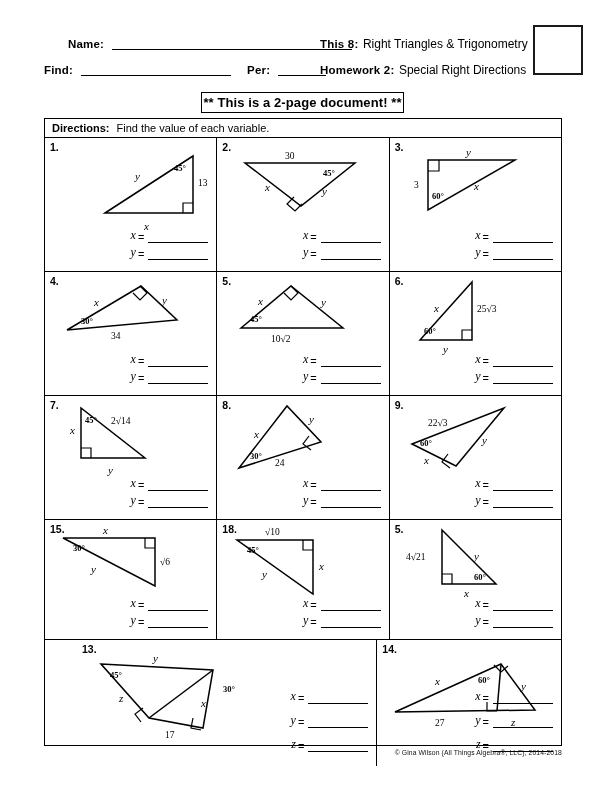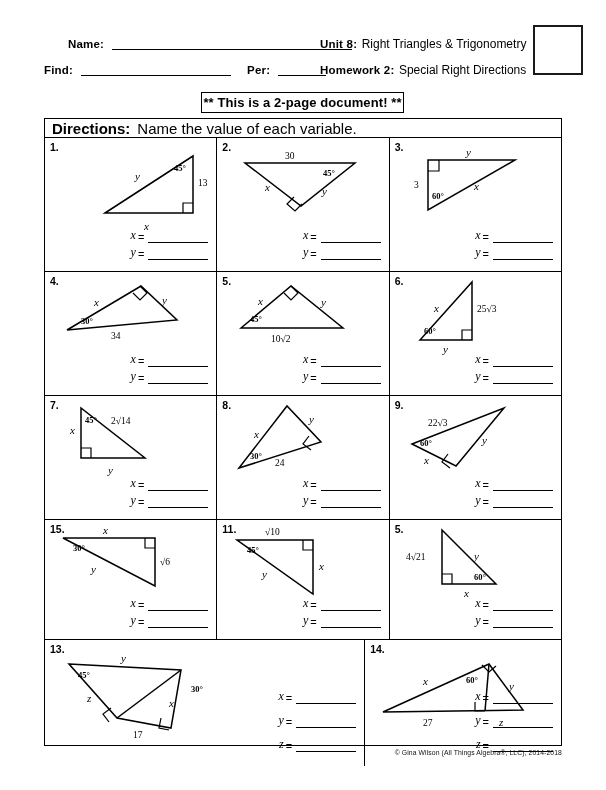--- a/index.html
+++ b/index.html
@@ -92,31 +92,31 @@
     height: 628px;
     border: 1.5px solid #000;
     box-sizing: border-box;
   }
   #directions {
     height: 19px;
     border-bottom: 1.5px solid #000;
     display: flex;
     align-items: center;
     padding-left: 7px;
-    font-size: 15px;
+    font-size: 11px;
     box-sizing: border-box;
   }
   #directions .d-label { font-weight: bold; margin-right: 7px; }
 
   .grid-row {
     display: flex;
     border-bottom: 1.5px solid #000;
     box-sizing: border-box;
   }
-  .grid-row.last { border-bottom: none; }
+  .grid-row.last { border-bottom: none; margin-left: 32px; }
   .cell {
     position: relative;
     border-right: 1.5px solid #000;
     box-sizing: border-box;
     flex: 1 1 0;
     overflow: hidden;
   }
   .cell.last { border-right: none; }
   .cell.wide { flex: 1.63 1 0; }
 
@@ -190,39 +190,39 @@
     </div>
 
     <div class="hdr-row" id="date-row">
       <span class="hdr-label">Find:</span>
       <span class="rule" style="width:150px"></span>
       <span class="hdr-label" style="margin-left:12px">Per:</span>
       <span class="rule" style="width:48px"></span>
     </div>
 
     <div class="hdr-row" id="unit-row">
-      <span class="hdr-label">Unit 8:</span>
+      <span class="hdr-label">This 8:</span>
       <span class="hdr-val">Right Triangles &amp; Trigonometry</span>
     </div>
 
     <div class="hdr-row" id="hw-row">
       <span class="hdr-label">Homework 2:</span>
       <span class="hdr-val">Special Right Directions</span>
     </div>
   </div>
 
   <div id="score-box"></div>
 
   <div id="banner">** This is a 2-page document! **</div>
 
   <div id="sheet">
 
     <div id="directions">
       <span class="d-label">Directions:</span>
-      <span>Name the value of each variable.</span>
+      <span>Find the value of each variable.</span>
     </div>
 
     <div class="grid-row" style="height:134px">
 
       <div class="cell">
         <span class="qnum">1.</span>
         <svg class="fig" width="172" height="100" viewBox="0 0 172 100">
           <polygon points="60,75 148,18 148,75" fill="none" stroke="#000" stroke-width="1.5"></polygon>
           <polyline points="138,75 138,65 148,65" fill="none" stroke="#000" stroke-width="1.2"></polyline>
           <text class="ang" x="129" y="33">45°</text>
@@ -463,21 +463,21 @@
           </div>
           <div class="ans-line">
             <span class="ans-var">y</span>
             <span class="ans-eq">=</span>
             <span class="ans-rule"></span>
           </div>
         </div>
       </div>
 
       <div class="cell">
-        <span class="qnum">11.</span>
+        <span class="qnum">18.</span>
         <svg class="fig" width="172" height="88" viewBox="0 0 172 88">
           <polygon points="20,20 96,20 96,74" fill="none" stroke="#000" stroke-width="1.5"></polygon>
           <polyline points="86,20 86,30 96,30" fill="none" stroke="#000" stroke-width="1.2"></polyline>
           <text class="num" x="48" y="15">√10</text>
           <text class="ang" x="30" y="33">45°</text>
           <text class="var" x="45" y="58">y</text>
           <text class="var" x="102" y="50">x</text>
         </svg>
         <div class="ans-block" style="top:74px">
           <div class="ans-line">

